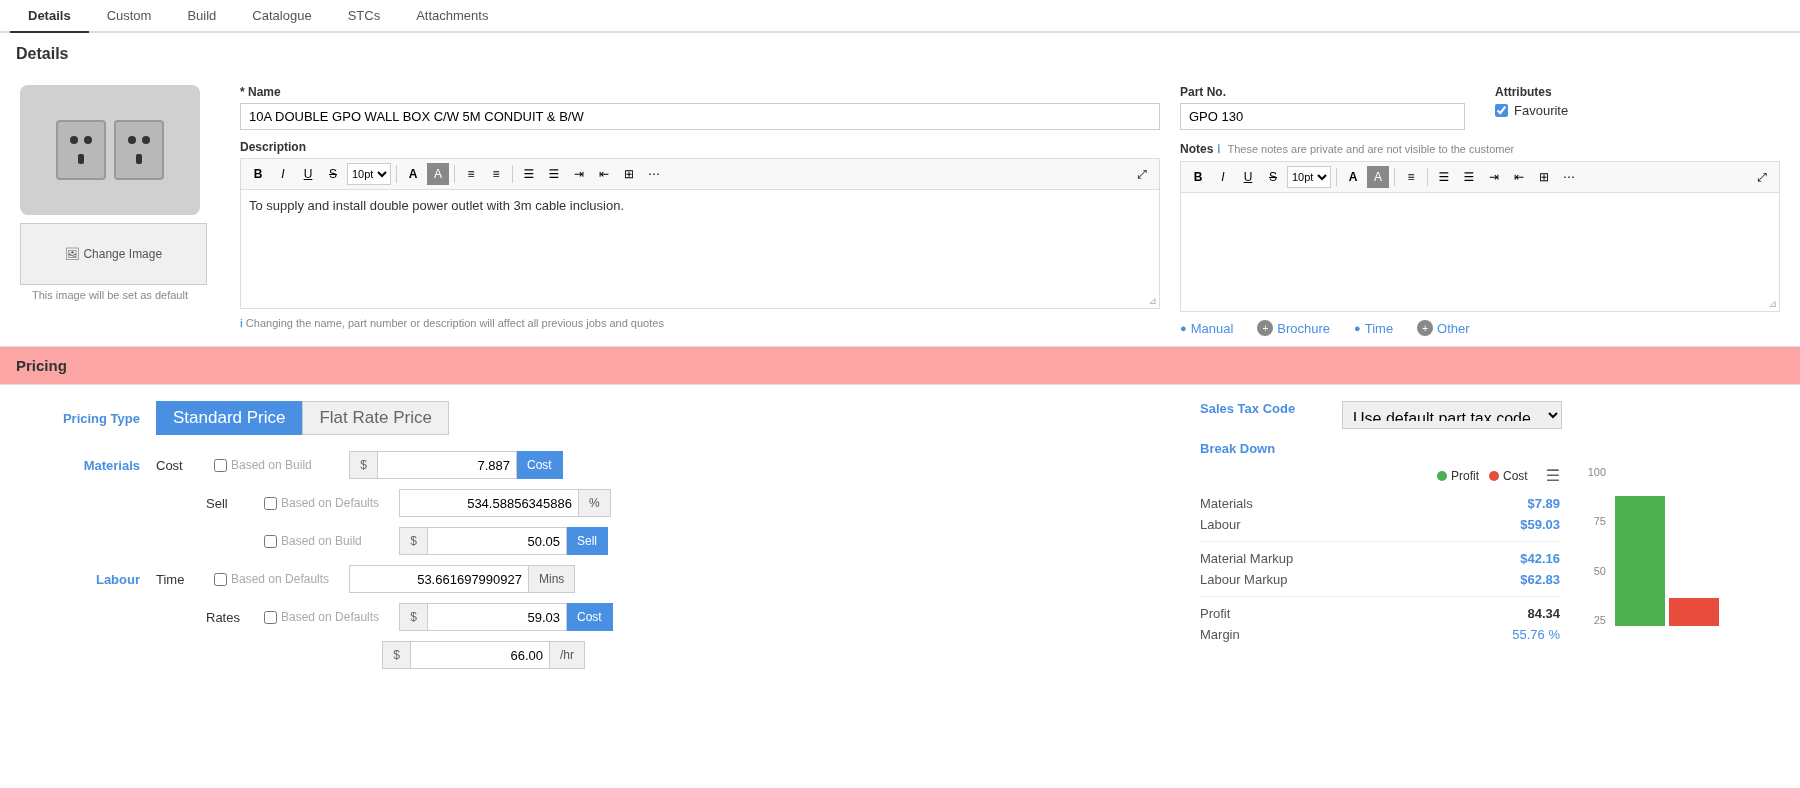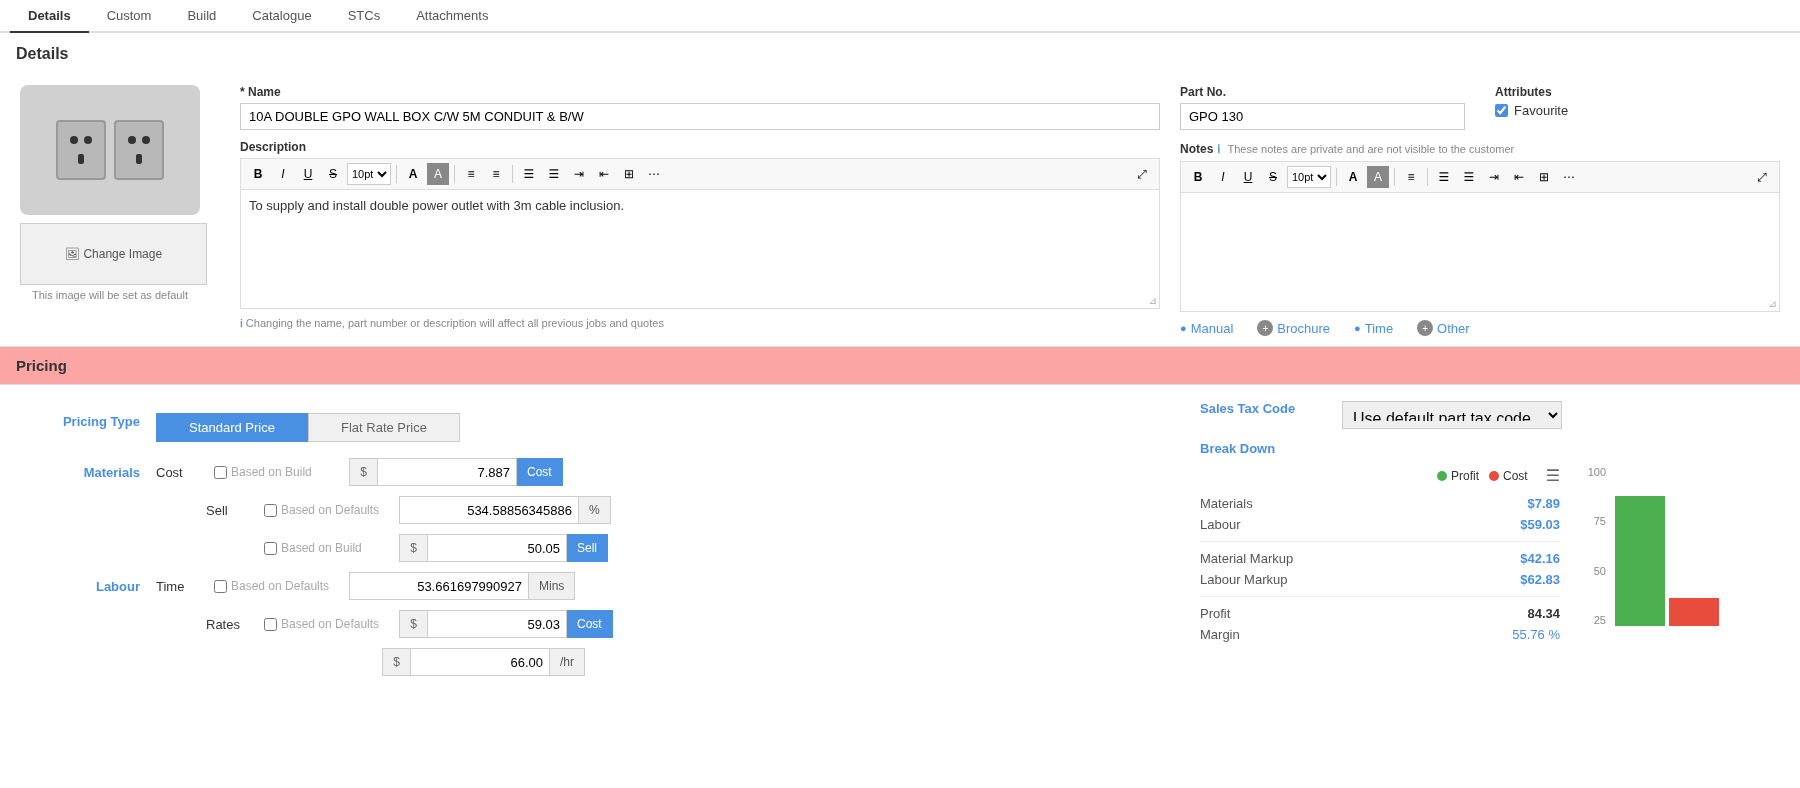--- a/index.html
+++ b/index.html
@@ -53,21 +53,21 @@
     
     
     .pricing-content { padding: 16px 20px; display: flex; gap: 40px; }
     .pricing-left { flex: 1; }
     .pricing-right { width: 580px; }
     
     
     .pricing-type-row { display: flex; align-items: center; margin-bottom: 16px; }
     .pricing-type-label { color: #4a90e2; font-size: 13px; font-weight: bold; width: 120px; text-align: right; margin-right: 16px; }
     .pricing-type-toggle { display: flex; }
-    .toggle-btn { padding: 6px 32px; border: 1px solid #ccc; cursor: pointer; font-size: 13px; margin-top: 12px; }
+    .toggle-btn { padding: 6px 16px; border: 1px solid #ccc; cursor: pointer; font-size: 17px; }
     .toggle-btn.active { background: #4a90e2; color: #fff; border-color: #4a90e2; }
     .toggle-btn.inactive { background: #f0f0f0; color: #666; }
     
     
     .field-group { display: flex; align-items: center; margin-bottom: 10px; }
     .group-label { color: #4a90e2; font-size: 13px; font-weight: bold; width: 120px; text-align: right; margin-right: 16px; }
     .sub-label { width: 50px; font-size: 13px; color: #333; margin-right: 8px; }
     .checkbox-small { margin-right: 4px; }
     .based-on { font-size: 12px; color: #aaa; margin-right: 8px; width: 110px; }
     .dollar-prefix { width: 28px; height: 28px; background: #f0f0f0; border: 1px solid #ccc; display: inline-flex; align-items: center; justify-content: center; font-size: 12px; color: #666; border-right: none; }

